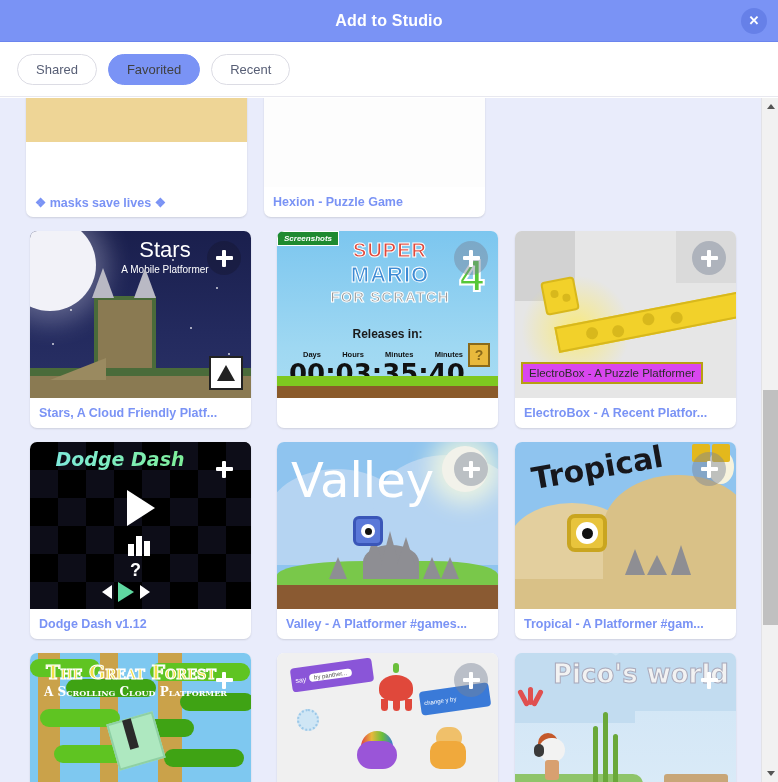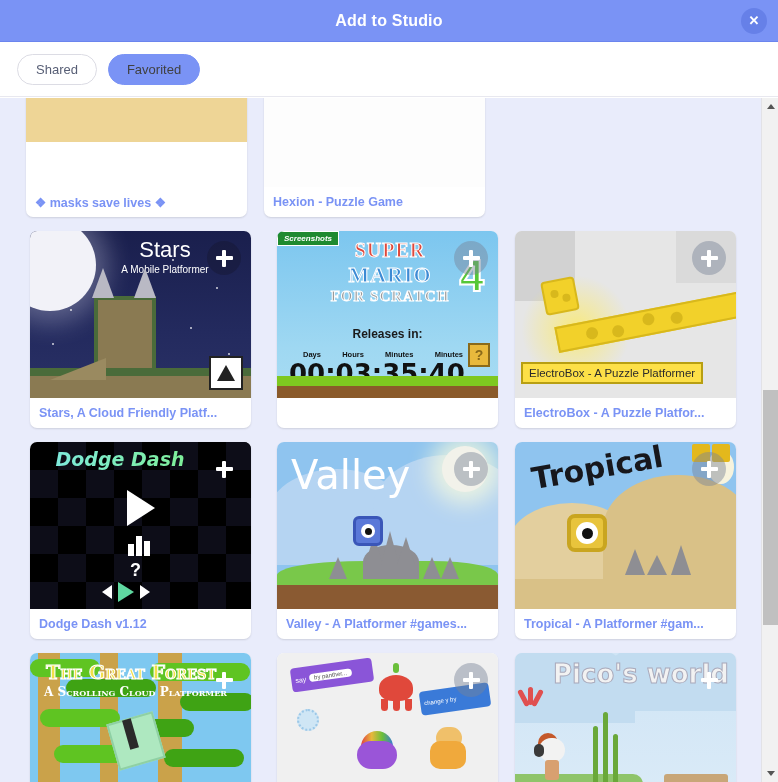--- a/index.html
+++ b/index.html
@@ -213,21 +213,21 @@
   .t-stars .badge .a { width:0;height:0;border-left:9px solid transparent;border-right:9px solid transparent;border-bottom:16px solid #222; }
   .t-stars .dot { position:absolute;width:2px;height:2px;background:#fff;border-radius:50%;opacity:.8; }
 
   
   .t-smfs { background: linear-gradient(#7cc6ef 0%, #9fd8f2 70%, #a8dcf3 100%); }
   .t-smfs .tag {
     left:0;top:0;padding:2px 6px;background:#1f8a2f;color:#fff;
     font-size:8px;font-weight:bold;font-style:italic;
     border:1px solid #fff;
   }
-  .t-smfs .logo { left:28px; top:8px; width:170px; text-align:center;font-family:Liberation Serif, serif; }
+  .t-smfs .logo { left:28px; top:8px; width:170px; text-align:center; }
   .t-smfs .logo .l1 { font-size:20px;font-weight:bold;color:#e0483b;-webkit-text-stroke:1px #fff; letter-spacing:1px;}
   .t-smfs .logo .l2 { font-size:22px;font-weight:bold;color:#3d8bd4;-webkit-text-stroke:1px #fff; letter-spacing:1px;}
   .t-smfs .logo .l3 { font-size:15px;font-weight:bold;color:#9a9a9a;-webkit-text-stroke:1px #fff; letter-spacing:1px;}
   .t-smfs .four { right:14px;top:20px;font-size:44px;font-weight:bold;color:#56c738;-webkit-text-stroke:2px #fff; }
   .t-smfs .rel { left:0;top:96px;width:221px;text-align:center;font-size:12px;font-weight:bold;color:#1b1b1b; }
   .t-smfs .labels { left:26px;top:119px;width:160px;display:flex;justify-content:space-between;font-size:7.5px;font-weight:bold;color:#111; }
   .t-smfs .count { left:0;top:128px;width:200px;text-align:center;font-size:26px;font-weight:bold;color:#111;font-family:"DejaVu Sans",sans-serif; }
   .t-smfs .qblock { right:8px;top:112px;width:22px;height:24px;background:#e8b93c;border:2px solid #8a6a1a;color:#8a6a1a;font-weight:bold;font-size:14px;display:flex;align-items:center;justify-content:center; }
   .t-smfs .grass { left:0;bottom:10px;width:221px;height:12px;background:#7ec820; }
   .t-smfs .dirt { left:0;bottom:0;width:221px;height:12px;background:#8a5a2a; }
@@ -237,21 +237,21 @@
   .t-ebox .glow { left:6px;top:44px;width:110px;height:110px;border-radius:50%;background:radial-gradient(rgba(255,235,90,.75), rgba(255,235,90,0) 70%); }
   .t-ebox .bar {
     left:40px;top:78px;width:190px;height:26px;background:#f2d12a;border:2px solid #d8b81c;
     transform:rotate(-11deg);
   }
   .t-ebox .blk { left:28px;top:48px;width:34px;height:34px;background:#f2d12a;border:2px solid #d8b81c;border-radius:4px;transform:rotate(-11deg); }
   .t-ebox .gear { position:absolute;width:12px;height:12px;border-radius:50%;background:#d8b81c; }
   .t-ebox .shade { left:0;top:0;width:60px;height:70px;background:#d2d2d2; }
   .t-ebox .shade2 { right:0;top:0;width:60px;height:52px;background:#dadada; }
   .t-ebox .lbl {
-    left:6px;bottom:14px;padding:3px 6px;background:#fde047;border:2px solid #b89f12;
+    left:6px;bottom:14px;padding:3px 6px;background:#d946ef;border:2px solid #b89f12;
     color:#2b2b2b;font-size:11.5px;font-weight:normal;white-space:nowrap;
   }
 
   
   .t-dodge {
     background:#000;
     background-image:
       linear-gradient(45deg,#0d0d18 25%,transparent 25%,transparent 75%,#0d0d18 75%),
       linear-gradient(45deg,#0d0d18 25%,transparent 25%,transparent 75%,#0d0d18 75%);
     background-size: 56px 56px;
@@ -272,21 +272,21 @@
   .t-dodge .ar-l { width:0;height:0;border-top:7px solid transparent;border-bottom:7px solid transparent;border-right:10px solid #fff; }
   .t-dodge .ar-m { width:0;height:0;border-top:10px solid transparent;border-bottom:10px solid transparent;border-left:16px solid #5fd8a0; }
   .t-dodge .ar-r { width:0;height:0;border-top:7px solid transparent;border-bottom:7px solid transparent;border-left:10px solid #fff; }
 
   
   .t-valley { background:#8fc4ef; }
   .t-valley .sun { right:10px;top:4px;width:46px;height:46px;border-radius:50%;background:#f2f2ea;box-shadow:0 0 22px 12px rgba(255,255,220,.7); }
   .t-valley .hill {
     position:absolute; background:#b5d4f2; border-radius:50% 50% 0 0;
   }
-  .t-valley .ttl { left:14px;top:10px;color:#fff;font-size:40px;font-weight:normal;font-family:"DejaVu Sans",sans-serif; }
+  .t-valley .ttl { left:14px;top:10px;color:#fff;font-size:48px;font-weight:normal;font-family:"DejaVu Sans",sans-serif; }
   .t-valley .grass { left:0;bottom:22px;width:221px;height:26px;background:#79c84a;border-radius:40% 30% 0 0 / 14px 14px 0 0; }
   .t-valley .dirt { left:0;bottom:0;width:221px;height:24px;background:#8a5a32; }
   .t-valley .rock { position:absolute;bottom:30px;width:56px;height:34px;background:#8e8e93;border-radius:50% 50% 0 0; }
   .t-valley .spike { position:absolute;bottom:30px;width:0;height:0;border-left:9px solid transparent;border-right:9px solid transparent;border-bottom:22px solid #8e8e93; }
   .t-valley .player {
     left:76px;top:74px;width:30px;height:30px;border-radius:6px;
     background:#5a78d8;border:3px solid #3a56b8;
     display:flex;align-items:center;justify-content:center;
   }
   .t-valley .player .eye { width:14px;height:14px;border-radius:50%;background:#fff;display:flex;align-items:center;justify-content:center; }
@@ -371,20 +371,21 @@
 <div class="modal">
 
   <div class="modal-header">
     <div class="modal-title">Add to Studio</div>
     <div class="close-btn">✕</div>
   </div>
 
   <div class="tabs-row">
     <div class="tab">Shared</div>
     <div class="tab active">Favorited</div>
+    <div class="tab">Recent</div>
   </div>
 
   <div class="scroll-area">
     <div class="grid">
 
       <div class="grid-row">
 
 
         <div class="card c2">
           <div class="thumb t-masks">
@@ -473,21 +474,21 @@
               <div class="gear" style="left:86px;top:2px"></div>
               <div class="gear" style="left:114px;top:6px"></div>
             </div>
             <div class="abs blk">
               <div class="gear" style="left:6px;top:8px;width:8px;height:8px"></div>
               <div class="gear" style="left:17px;top:14px;width:8px;height:8px"></div>
             </div>
             <div class="abs lbl">ElectroBox - A Puzzle Platformer</div>
             <div class="add-btn"></div>
           </div>
-          <div class="card-title">ElectroBox - A Puzzle Platfor...</div>
+          <div class="card-title">ElectroBox - A Recent Platfor...</div>
         </div>
       </div>
 
       <div class="grid-row">
 
         <div class="card c1">
           <div class="thumb t-dodge">
             <div class="abs ttl">Dodge Dash</div>
             <div class="abs play"></div>
             <div class="abs bars">

